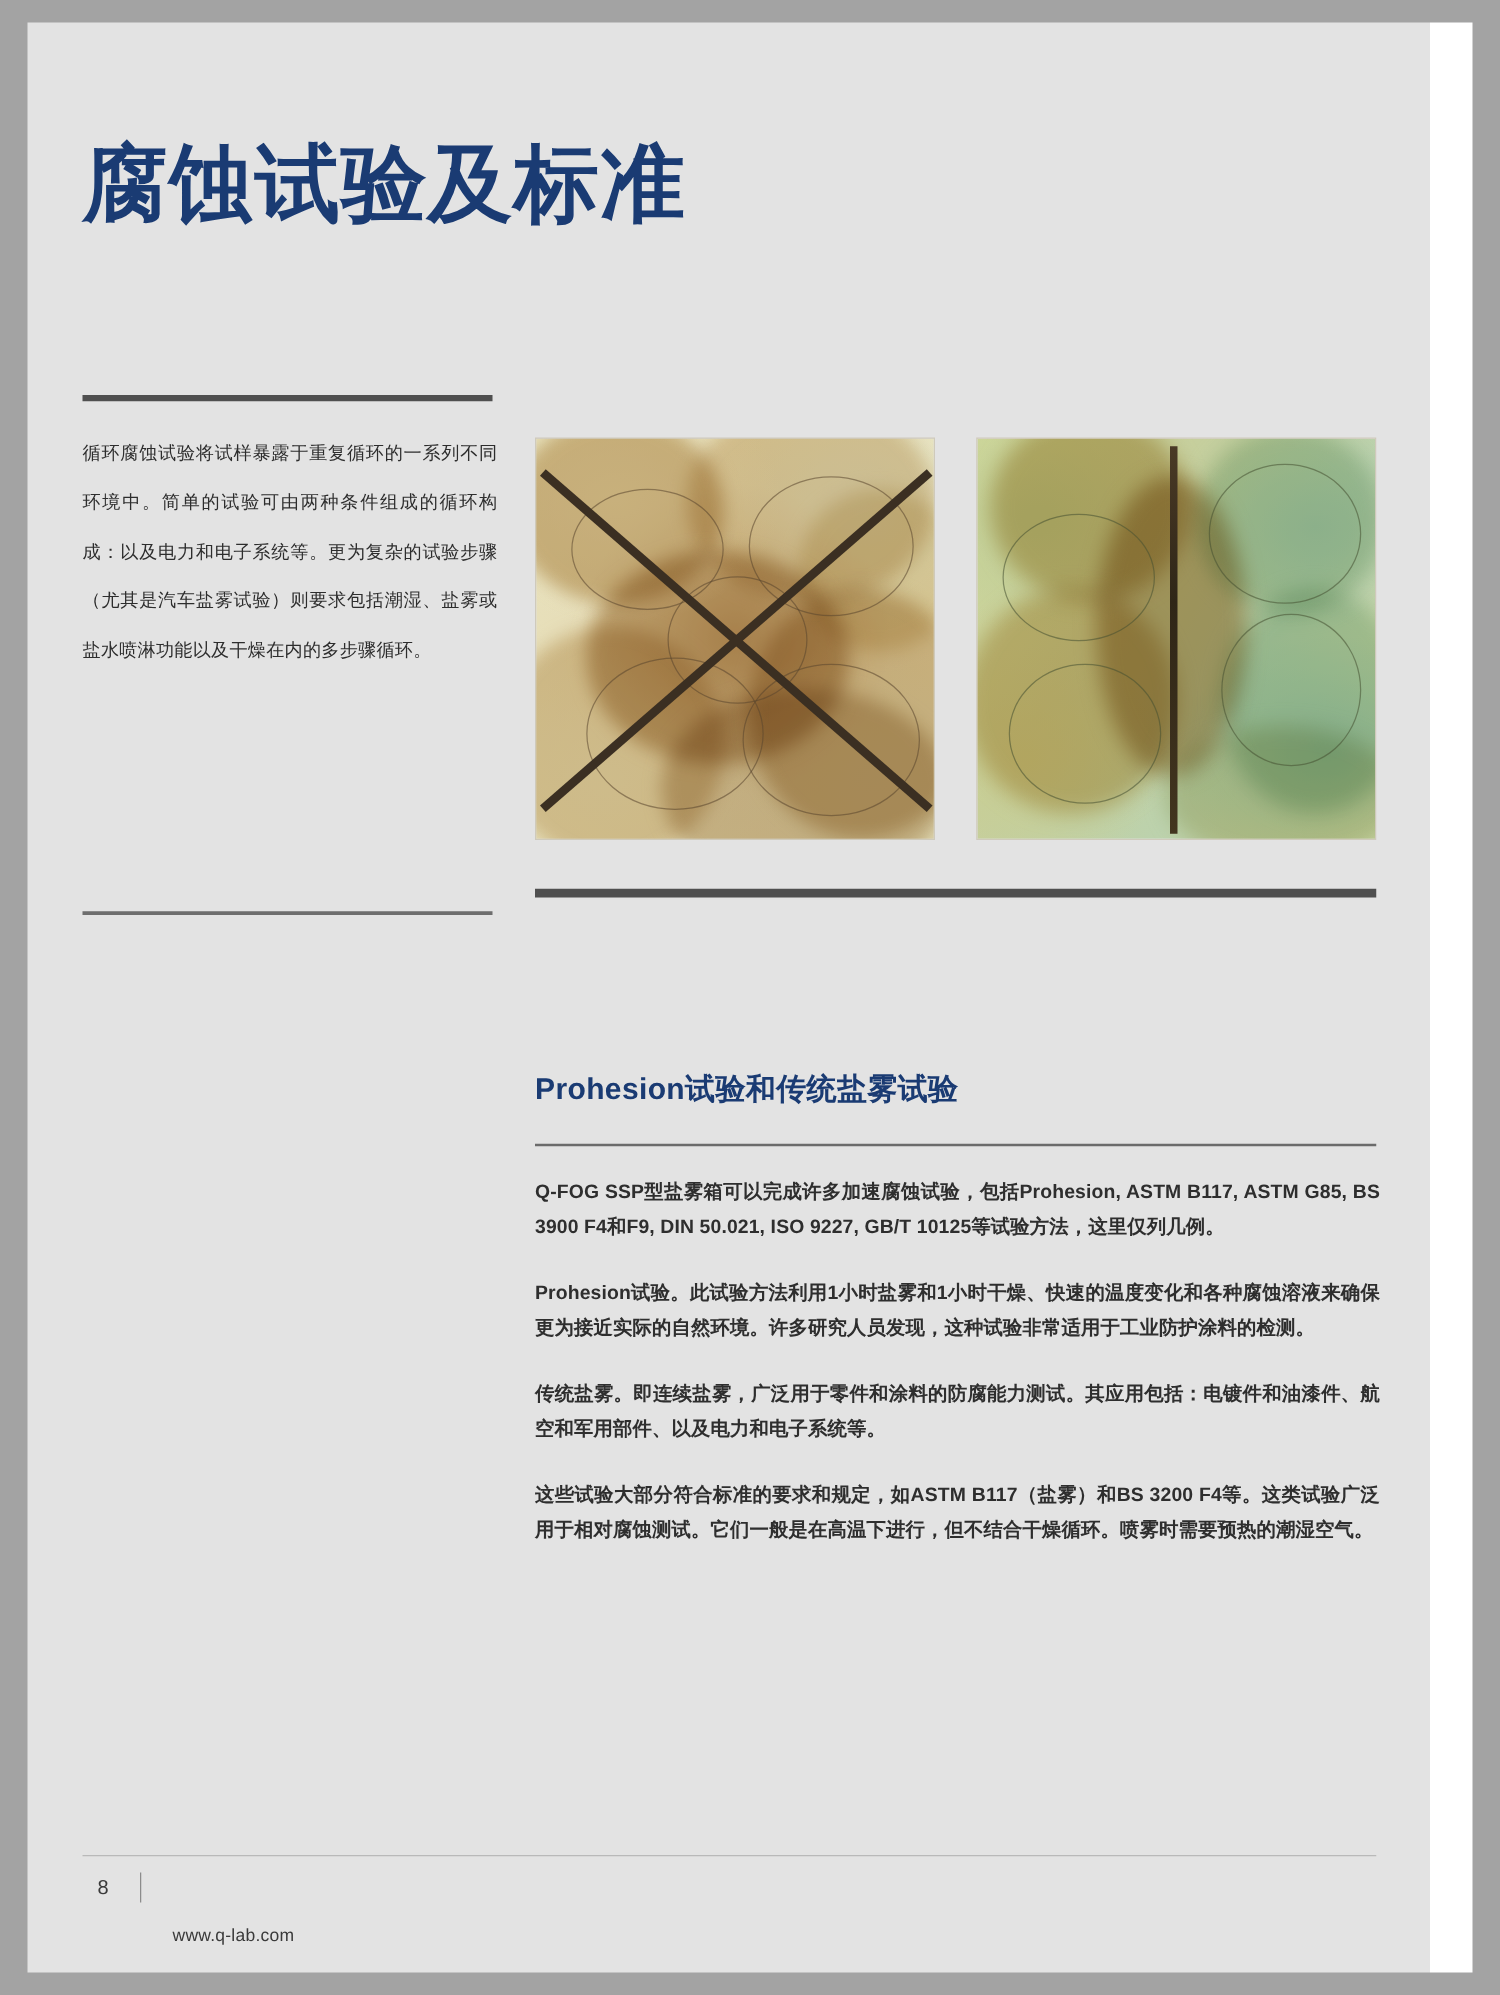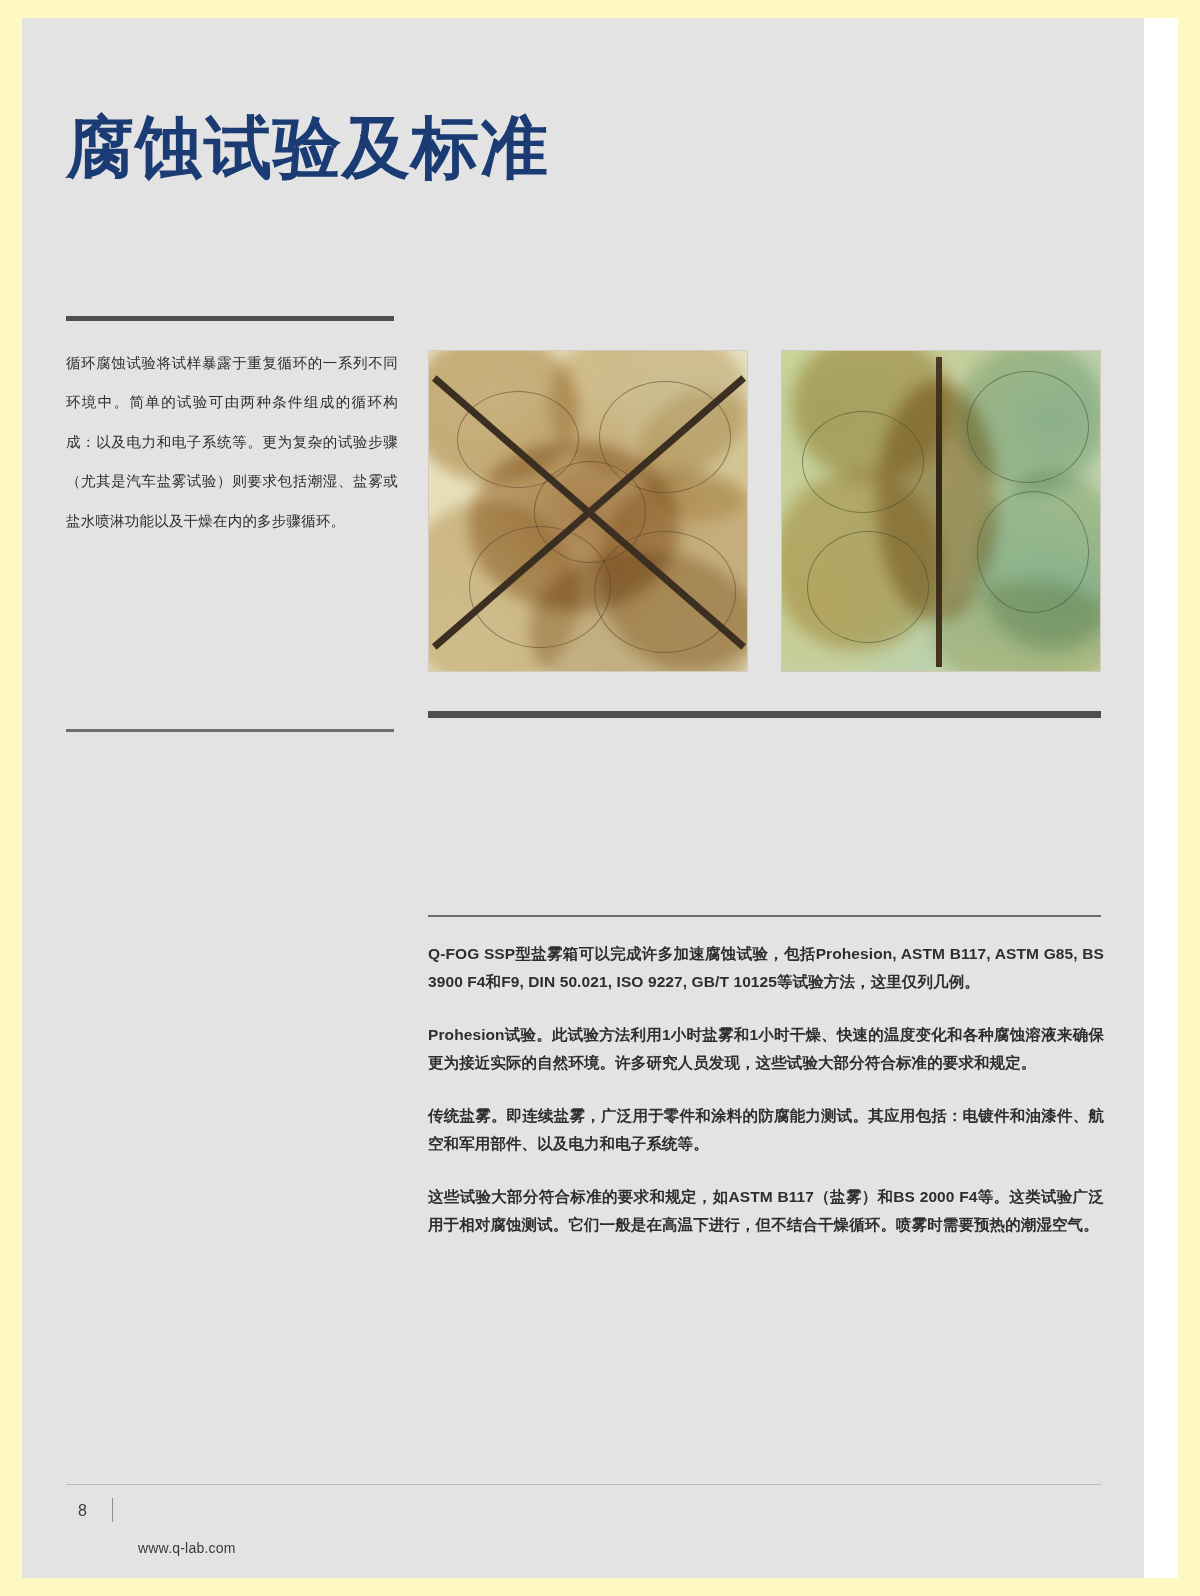--- a/index.html
+++ b/index.html
@@ -12,21 +12,21 @@
     height: 1596px;
     font-family: "Liberation Sans", sans-serif;
     position: relative;
     overflow: hidden;
   }
   .page {
     position: absolute;
     left: 0; top: 0;
     width: 1200px;
     height: 1596px;
-    background: #fef9c3;
+    background: #a3a3a3;
   }
   .page-bg {
     position: absolute;
     left: 22px;
     top: 18px;
     width: 1122px;
     height: 1560px;
     background: #e3e3e3;
   }
   .page-bg-right {
@@ -265,26 +265,27 @@
     <div class="p2stain" style="left:150px; top:230px; width:190px; height:110px; background:#b2ae6e; opacity:.4;"></div>
     <div class="p2thin" style="left:185px; top:20px; width:120px; height:110px;"></div>
     <div class="p2thin" style="left:195px; top:140px; width:110px; height:120px;"></div>
     <div class="p2thin" style="left:20px; top:60px; width:120px; height:100px;"></div>
     <div class="p2thin" style="left:25px; top:180px; width:120px; height:110px;"></div>
     <div class="p2line"></div>
   </div>
 
   <div class="img-rule"></div>
 
+  <div class="section-heading">Prohesion试验和传统盐雾试验</div>
   <div class="rule-section"></div>
 
   <div class="body-col">
     <p>Q-FOG SSP型盐雾箱可以完成许多加速腐蚀试验，包括Prohesion, ASTM B117, ASTM G85, BS 3900 F4和F9, DIN 50.021, ISO 9227, GB/T 10125等试验方法，这里仅列几例。</p>
-    <p>Prohesion试验。此试验方法利用1小时盐雾和1小时干燥、快速的温度变化和各种腐蚀溶液来确保更为接近实际的自然环境。许多研究人员发现，这些试验大部分符合标准的要求和规定。</p>
+    <p>Prohesion试验。此试验方法利用1小时盐雾和1小时干燥、快速的温度变化和各种腐蚀溶液来确保更为接近实际的自然环境。许多研究人员发现，这种试验非常适用于工业防护涂料的检测。</p>
     <p>传统盐雾。即连续盐雾，广泛用于零件和涂料的防腐能力测试。其应用包括：电镀件和油漆件、航空和军用部件、以及电力和电子系统等。</p>
-    <p>这些试验大部分符合标准的要求和规定，如ASTM B117（盐雾）和BS 2000 F4等。这类试验广泛用于相对腐蚀测试。它们一般是在高温下进行，但不结合干燥循环。喷雾时需要预热的潮湿空气。</p>
+    <p>这些试验大部分符合标准的要求和规定，如ASTM B117（盐雾）和BS 3200 F4等。这类试验广泛用于相对腐蚀测试。它们一般是在高温下进行，但不结合干燥循环。喷雾时需要预热的潮湿空气。</p>
   </div>
 
   <div class="footer-rule"></div>
   <div class="footer-page">8</div>
   <div class="footer-div"></div>
   <div class="footer-url">www.q-lab.com</div>
 </div>
 
 </body></html>

